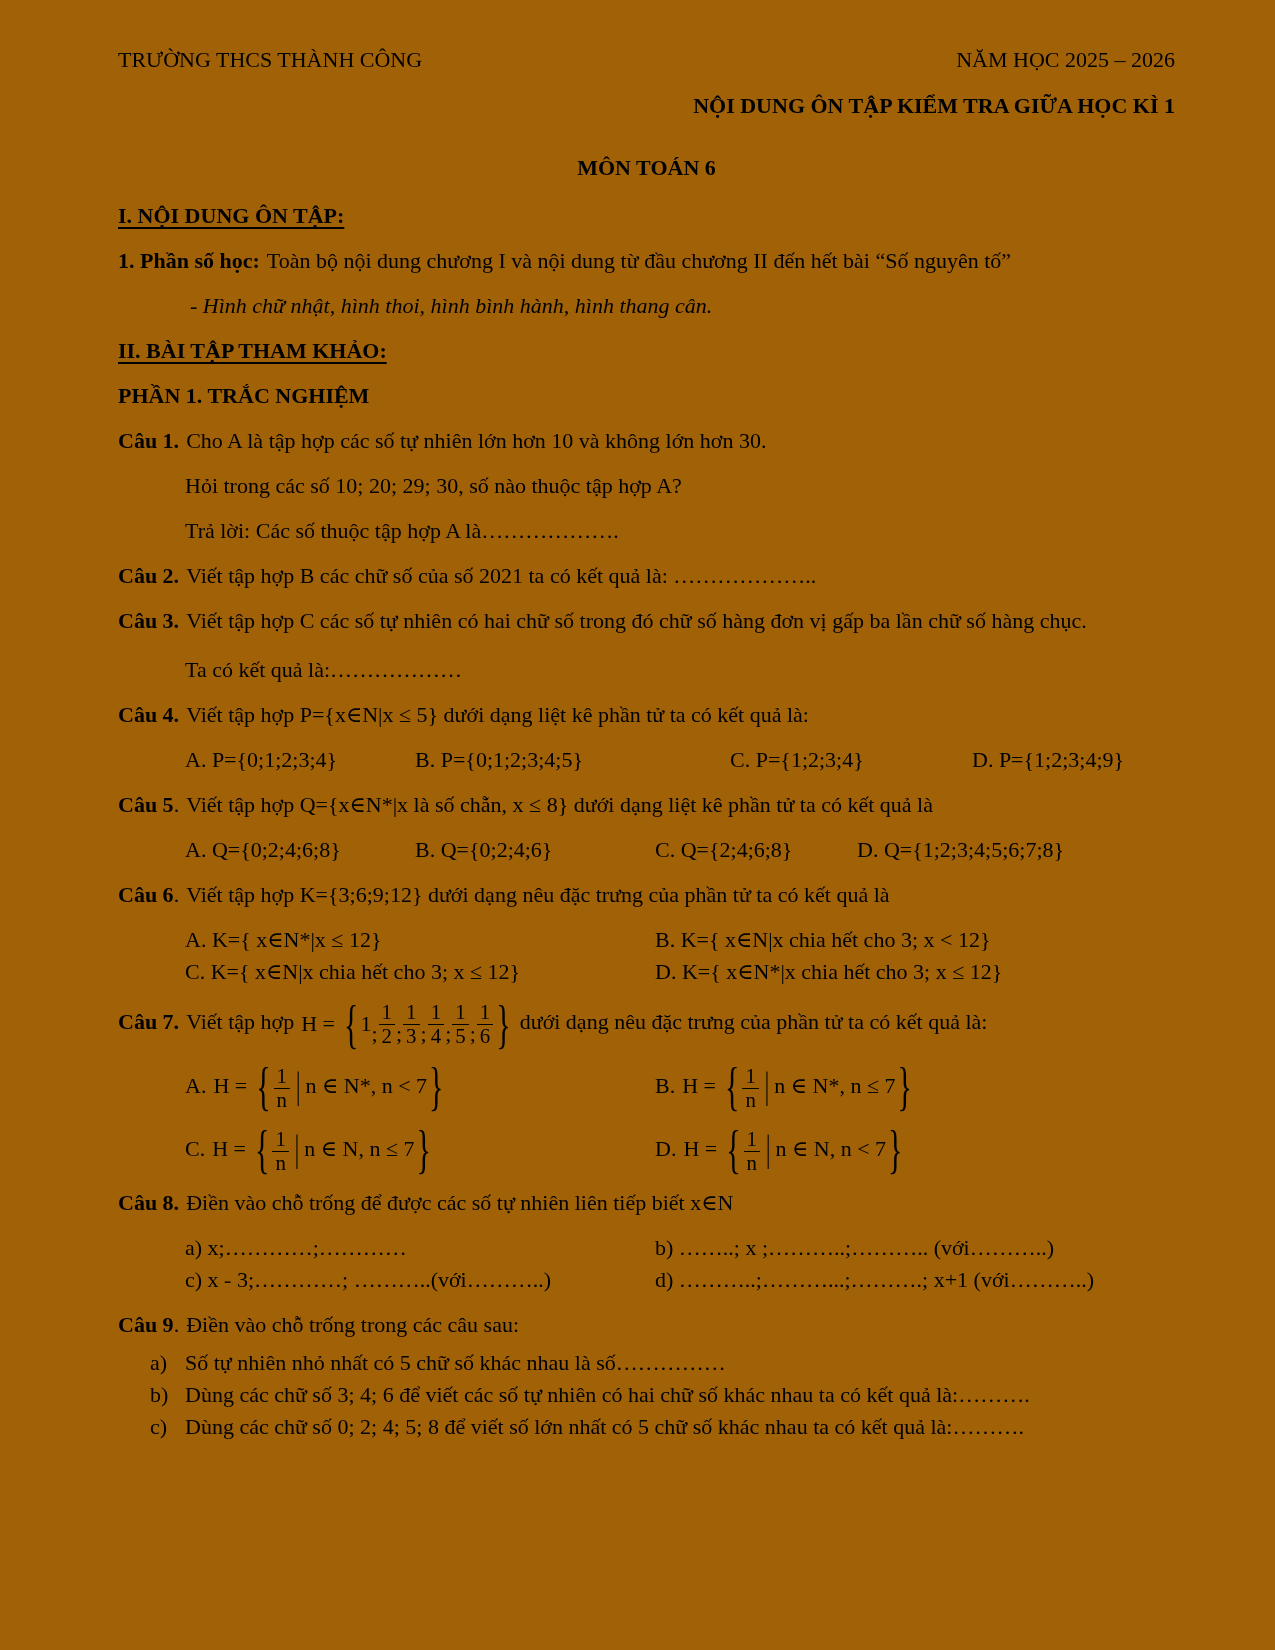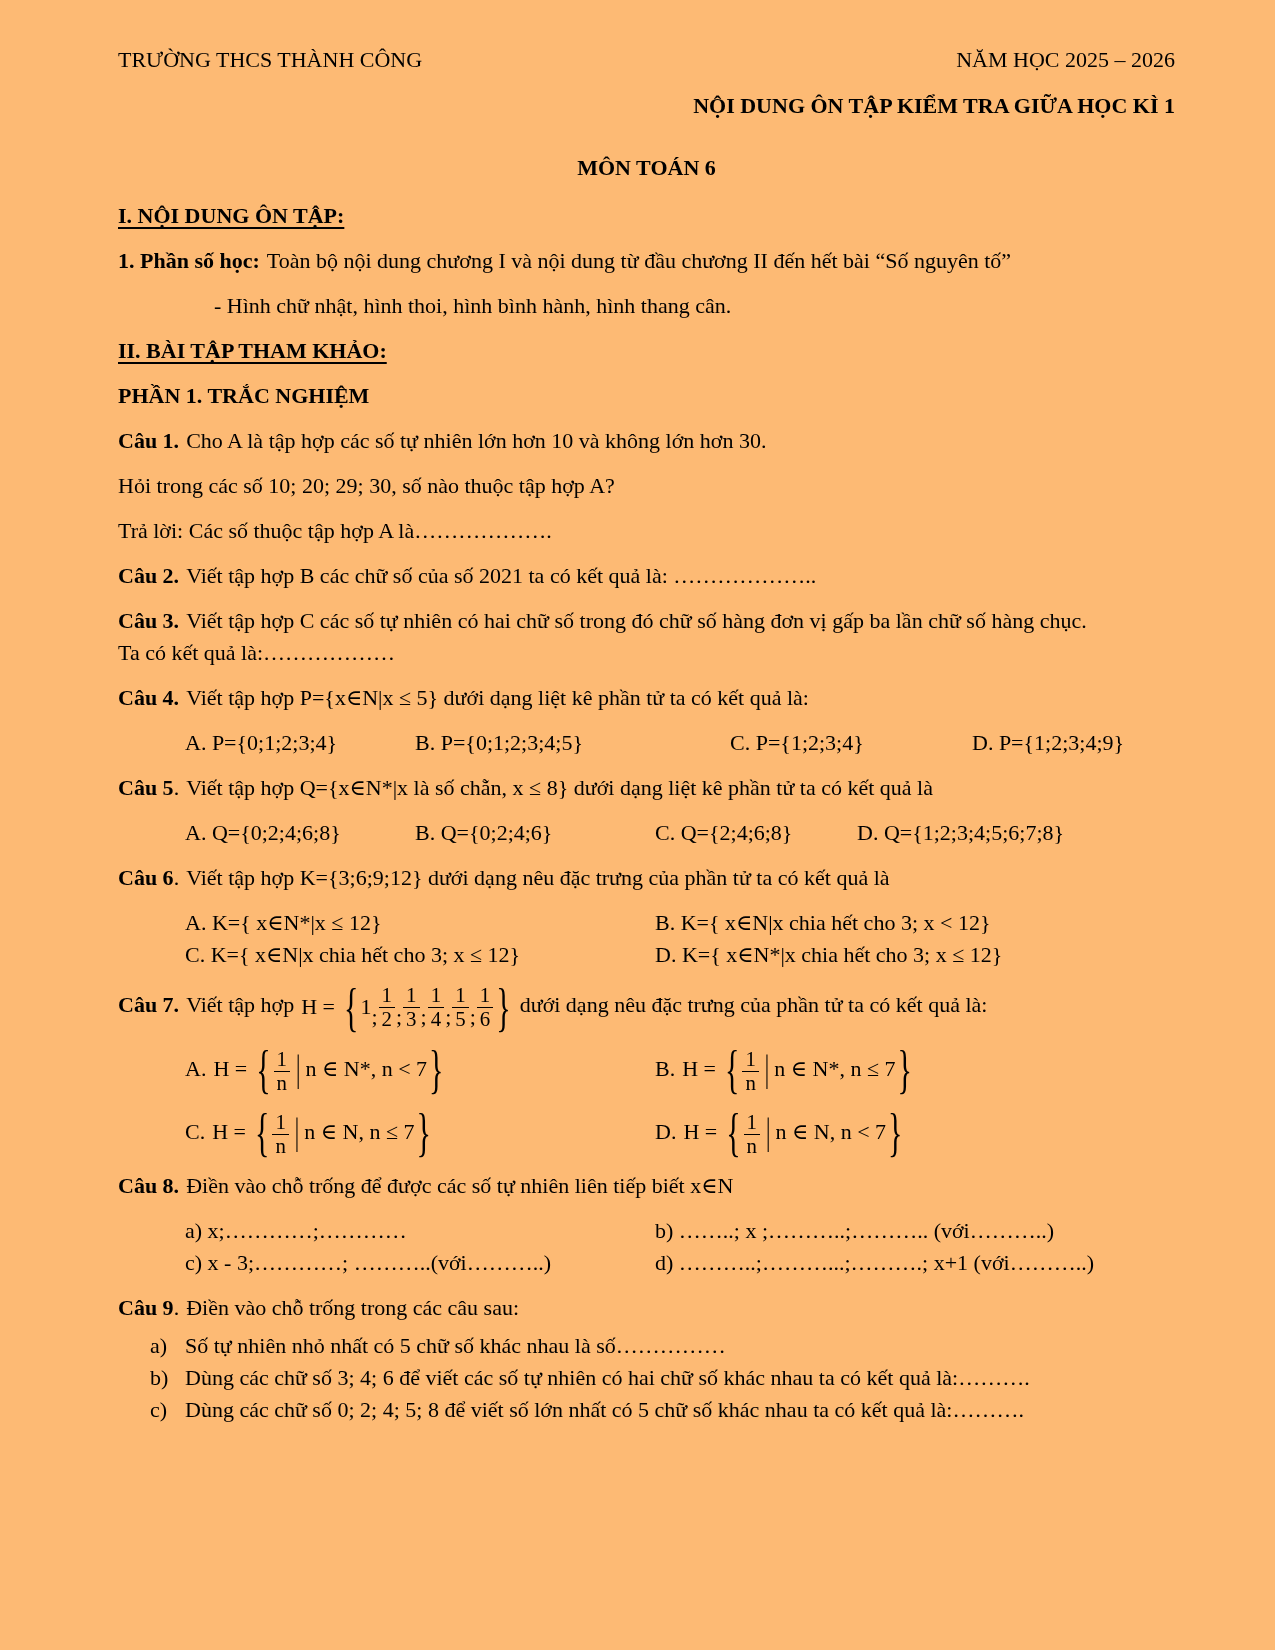--- a/index.html
+++ b/index.html
@@ -1,31 +1,31 @@
 <!DOCTYPE html>
 <html><head>
 <meta charset="utf-8">
 <style>
   html,body{margin:0;padding:0;background:#e8e8e8;}
   .page{
-    width:1275px;height:1650px;background:#fdba74;margin:0 auto;
+    width:1275px;height:1650px;background:#a16207;margin:0 auto;
     box-sizing:border-box;padding:44px 100px 16px 118px;
     font-family:"Liberation Serif","DejaVu Serif",serif;
     font-size:22px;color:#000;overflow:hidden;
   }
   p{margin:0 0 13px 0;line-height:32px;}
   .hdr{display:flex;justify-content:space-between;margin-bottom:14px;line-height:32px;}
   .title{text-align:right;font-weight:bold;margin-bottom:30px;}
   .subtitle{text-align:center;font-weight:bold;margin-bottom:16px;}
   .sec-head{font-weight:bold;}
   .sec-head .u{text-decoration:underline;text-decoration-thickness:2px;text-underline-offset:4px;}
   .part-head{font-weight:bold;}
   .lbl{font-weight:bold;margin-right:7px;}
-  .cont{}
-  .cont2{margin-left:96px;}
+  .cont{margin-left:67px;}
+  .cont2{margin-left:72px;font-style:italic;}
   .optrow{display:flex;margin:0 0 13px 67px;line-height:32px;}
   .c41{width:230px;}.c42{width:268px;}.c43{width:242px;margin-left:47px;}
   .c51{width:230px;}.c52{width:240px;}.c53{width:202px;}
   .grid2{display:grid;grid-template-columns:470px 1fr;margin:0 0 13px 67px;line-height:32px;}
   .grid2m{display:grid;grid-template-columns:470px 1fr;row-gap:12px;margin:2px 0 13px 67px;line-height:32px;}
   .mathwrap{display:inline-flex;align-items:center;vertical-align:middle;}
   .frac{display:inline-flex;flex-direction:column;align-items:center;line-height:1.08;font-size:0.95em;margin:0 1px;}
   .frac .fn{padding:0 3px;border-bottom:1.4px solid #000;}
   .frac .fd{padding:0 3px;}
   .bigbrace{display:inline-block;font-size:30px;transform:scaleY(1.75);padding:0 2px;font-weight:400;}
@@ -62,21 +62,21 @@
   <p>
     <span class="lbl">Câu 1.</span><span>Cho A là tập hợp các số tự nhiên lớn hơn 10 và không lớn hơn 30.</span>
   </p>
   <p class="cont">Hỏi trong các số 10; 20; 29; 30, số nào thuộc tập hợp A?</p>
   <p class="cont">Trả lời: Các số thuộc tập hợp A là……………….</p>
 
   <p>
     <span class="lbl">Câu 2.</span><span>Viết tập hợp B các chữ số của số 2021 ta có kết quả là: ………………..</span>
   </p>
 
-  <p style="margin-bottom:0;">
+  <p style="margin-bottom:17px;">
     <span class="lbl">Câu 3.</span><span>Viết tập hợp C các số tự nhiên có hai chữ số trong đó chữ số hàng đơn vị gấp ba lần chữ số hàng chục.</span>
   </p>
   <p class="cont">Ta có kết quả là:………………</p>
 
   <p>
     <span class="lbl">Câu 4.</span><span>Viết tập hợp P={x∈N|x ≤ 5} dưới dạng liệt kê phần tử ta có kết quả là:</span>
   </p>
   <div class="optrow">
     <span class="c41">A. P={0;1;2;3;4}</span>
     <span class="c42">B. P={0;1;2;3;4;5}</span>

